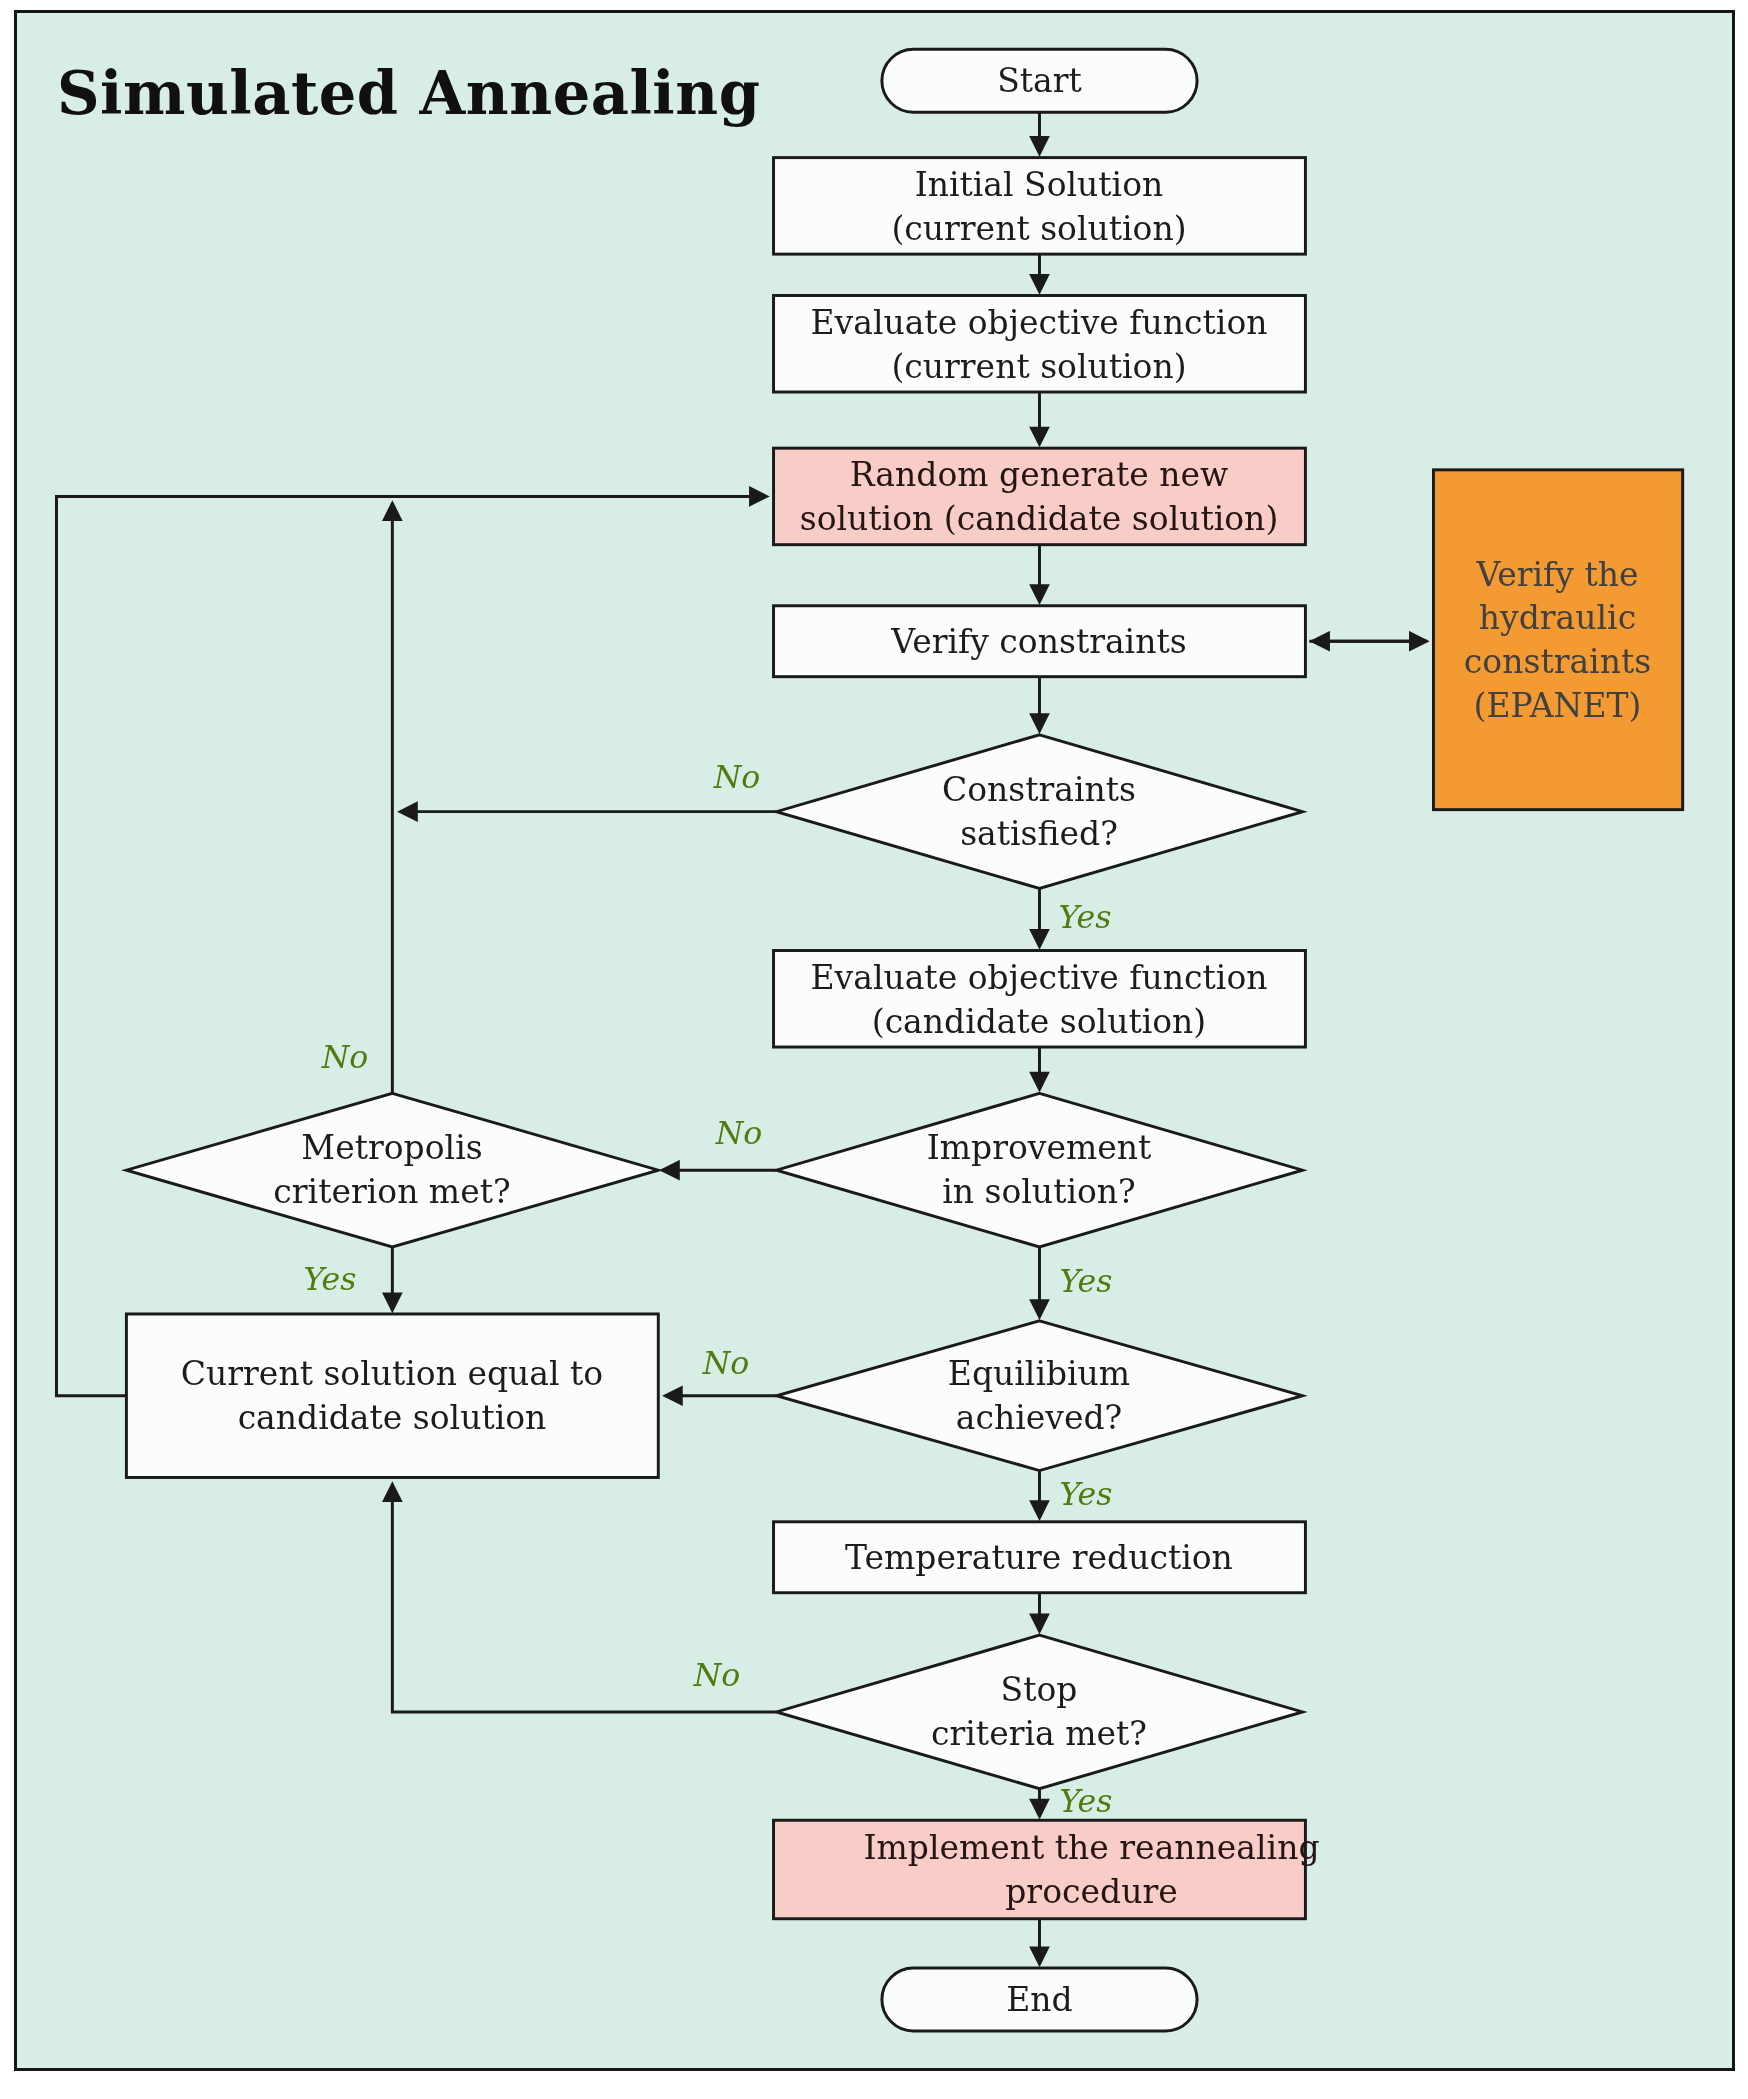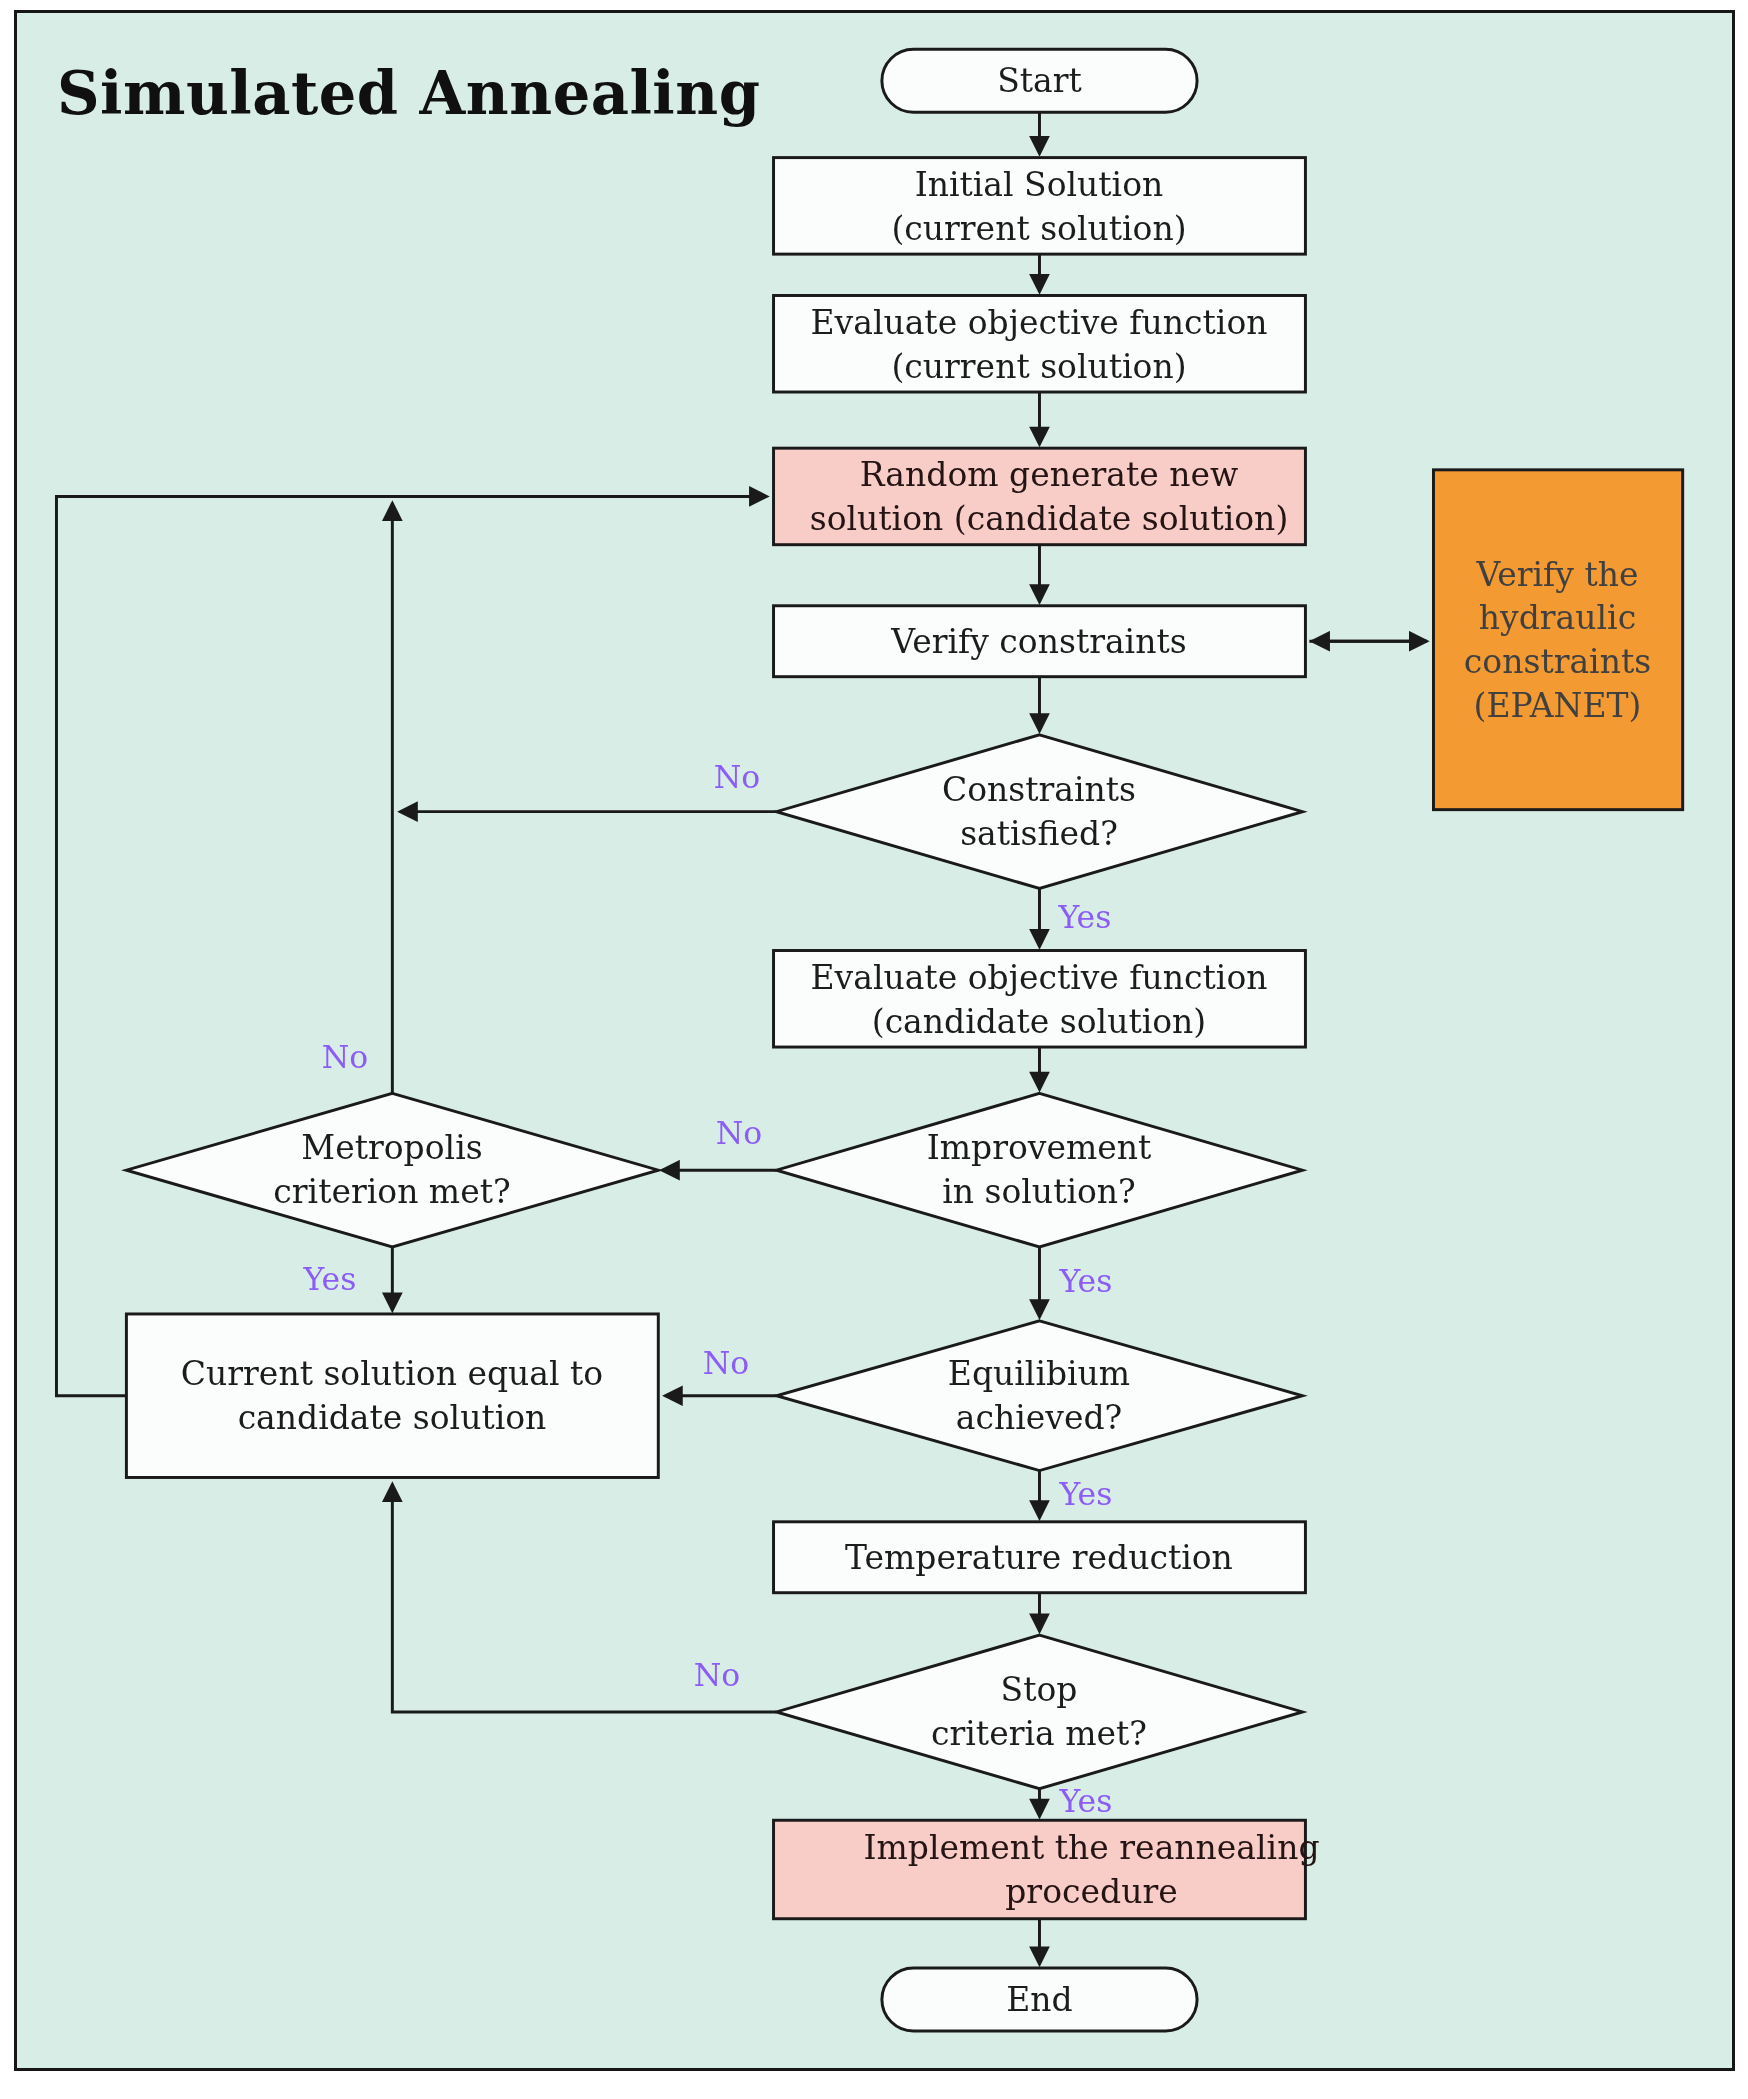--- a/index.html
+++ b/index.html
@@ -21,21 +21,21 @@
   }
   .node-label{
     position:absolute;display:flex;align-items:center;justify-content:center;
     text-align:center;white-space:pre-line;line-height:1.32;
     font-size:33px;color:#1c1c1c;pointer-events:none;
   }
   .node-label.pink{color:#241414;}
   .node-label.orange{color:#404040;font-weight:400;}
   .branch-label{
     position:absolute;display:flex;align-items:center;justify-content:center;
-    font-size:31.5px;color:#8b5cf6;pointer-events:none;
+    font-size:31.5px;color:#4d7c0f;pointer-events:none;font-style:italic;
   }
 </style>
 </head>
 <body>
 
 <div class="canvas">
   <div class="panel"></div>
 
   <svg class="layer" viewBox="0 0 1775 2131">
     <defs>
@@ -88,21 +88,21 @@
     </g>
   </svg>
 
   <div class="page-title">Simulated Annealing</div>
 
   <div class="node-label" style="left:882px;top:49px;width:315px;height:63px;">Start</div>
   <div class="node-label" style="left:773px;top:158px;width:532px;height:97px;">Initial Solution
 (current solution)</div>
   <div class="node-label" style="left:773px;top:296px;width:532px;height:97px;">Evaluate objective function
 (current solution)</div>
-  <div class="node-label pink" style="left:773px;top:448px;width:532px;height:97px;margin-left:10px;">Random generate new
+  <div class="node-label pink" style="left:773px;top:448px;width:532px;height:97px;">Random generate new
 solution (candidate solution)</div>
   <div class="node-label" style="left:773px;top:606px;width:532px;height:71px;">Verify constraints</div>
   <div class="node-label orange" style="left:1433px;top:470px;width:249px;height:340px;">Verify the
 hydraulic
 constraints
 (EPANET)</div>
   <div class="node-label" style="left:852px;top:735px;width:374px;height:154px;">Constraints
 satisfied?</div>
   <div class="node-label" style="left:773px;top:951px;width:532px;height:97px;">Evaluate objective function
 (candidate solution)</div>

